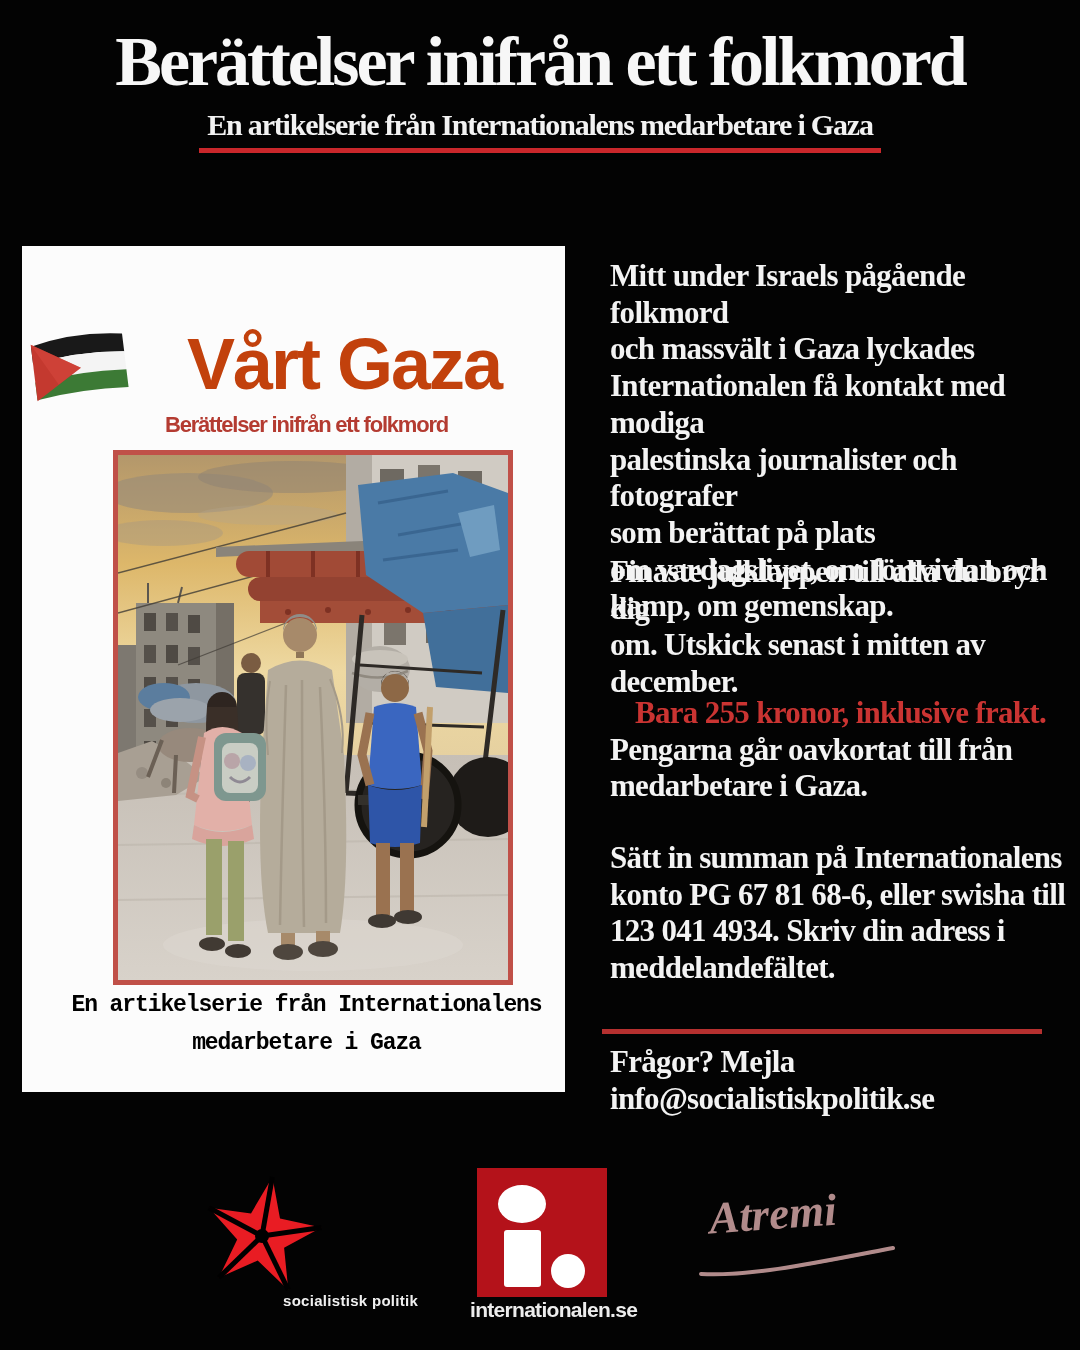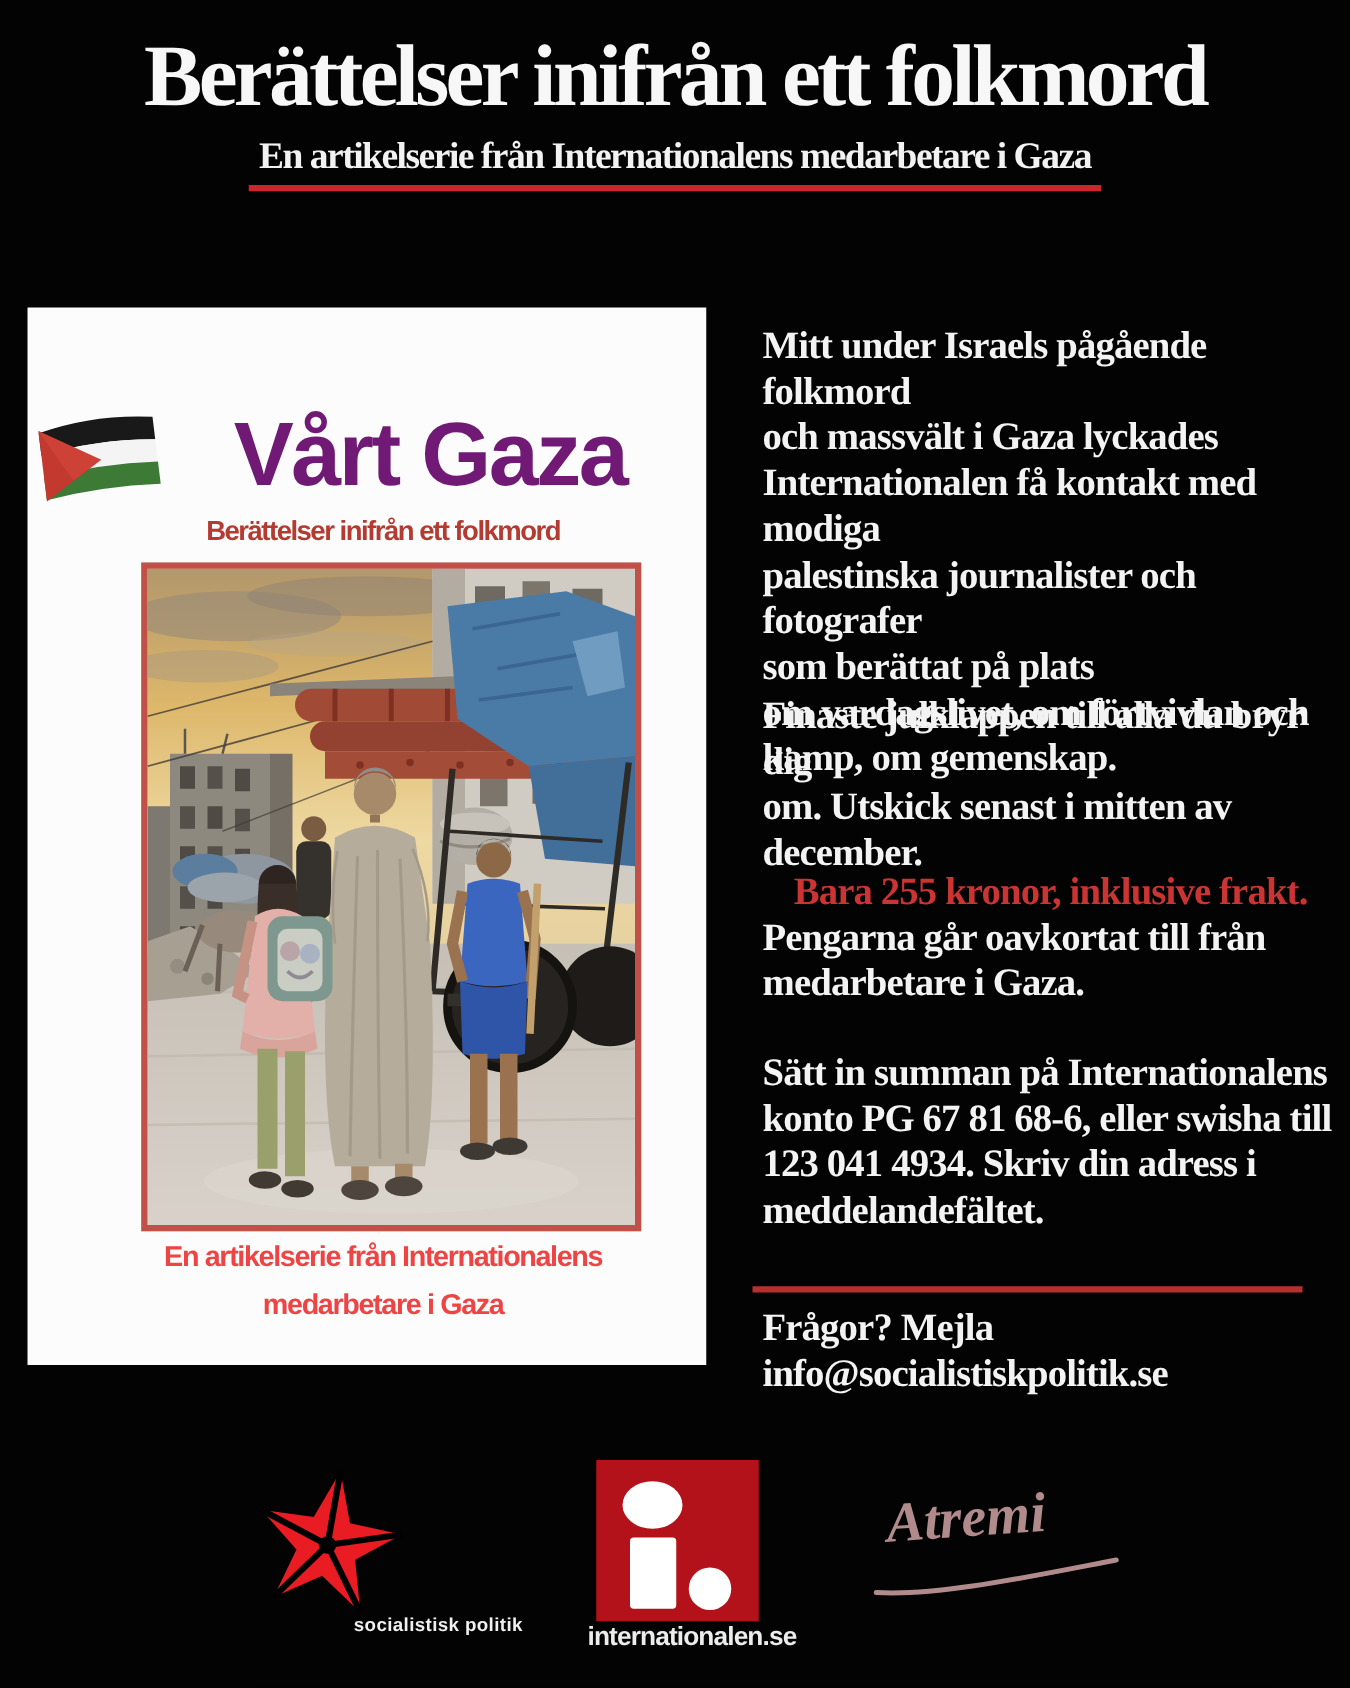--- a/index.html
+++ b/index.html
@@ -24,36 +24,36 @@
   }
   
   .promo-card{
     position:absolute;left:22px;top:246px;width:543px;height:846px;
     background:#fcfcfc;
   }
   .flag{position:absolute;left:5px;top:80px;width:104px;height:86px;}
   .card-title{
     position:absolute;left:112px;top:78px;width:420px;margin:0;text-align:center;
     font-family:"Liberation Sans", sans-serif;font-weight:700;
-    font-size:72px;line-height:80px;letter-spacing:-2px;color:#701a75;
+    font-size:72px;line-height:80px;letter-spacing:-2px;color:#c2410c;
   }
   .card-tagline{
     position:absolute;left:13px;top:165px;width:543px;margin:0;text-align:center;
     font-family:"Liberation Sans", sans-serif;font-weight:700;
     font-size:22px;line-height:27px;letter-spacing:-1.2px;color:#b43b31;
   }
   .photo-frame{
     position:absolute;left:91px;top:204px;width:390px;height:525px;
     border:5px solid #c05048;background:#cfc8c0;
   }
   .photo-frame svg{display:block;width:390px;height:525px;}
   .card-caption{
     position:absolute;left:13px;top:740px;width:543px;margin:0;text-align:center;
-    font-family:Liberation Sans, sans-serif;font-weight:700;
-    font-size:23px;line-height:38px;letter-spacing:-1.1px;color:#ef4444;
+    font-family:Liberation Mono, monospace;font-weight:700;
+    font-size:23px;line-height:38px;letter-spacing:-1.1px;color:#000000;
     white-space:pre-line;
   }
   
   .article p{margin:0;white-space:pre-line;
     font-family:"Liberation Serif", serif;font-weight:700;
     font-size:31px;line-height:36.7px;letter-spacing:-0.7px;color:#f3f3f3;}
   .para-1{position:absolute;left:610px;top:258px;width:470px;}
   .para-2{position:absolute;left:610px;top:554px;width:470px;}
   .para-3{position:absolute;left:610px;top:695px;width:470px;}
   .para-3 .highlight{color:#ca3432;margin-left:25px;}

